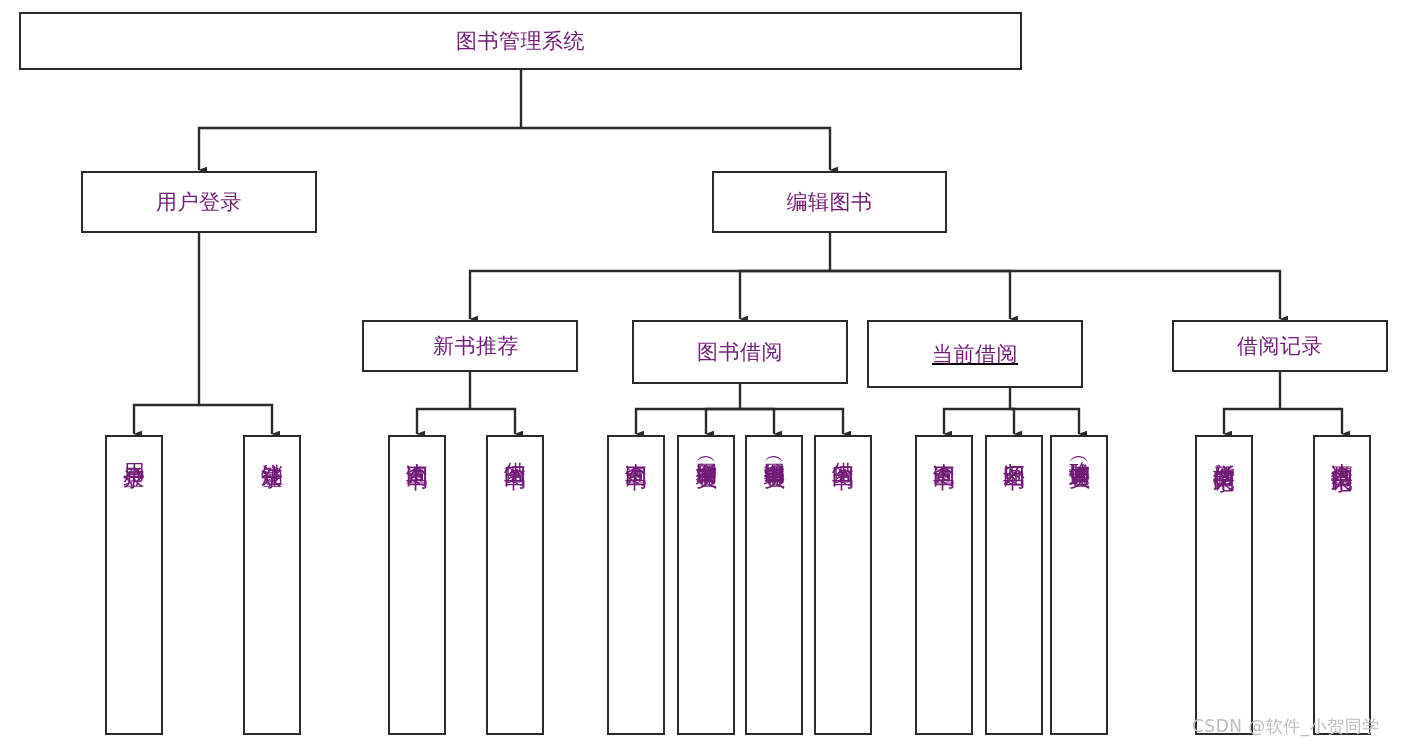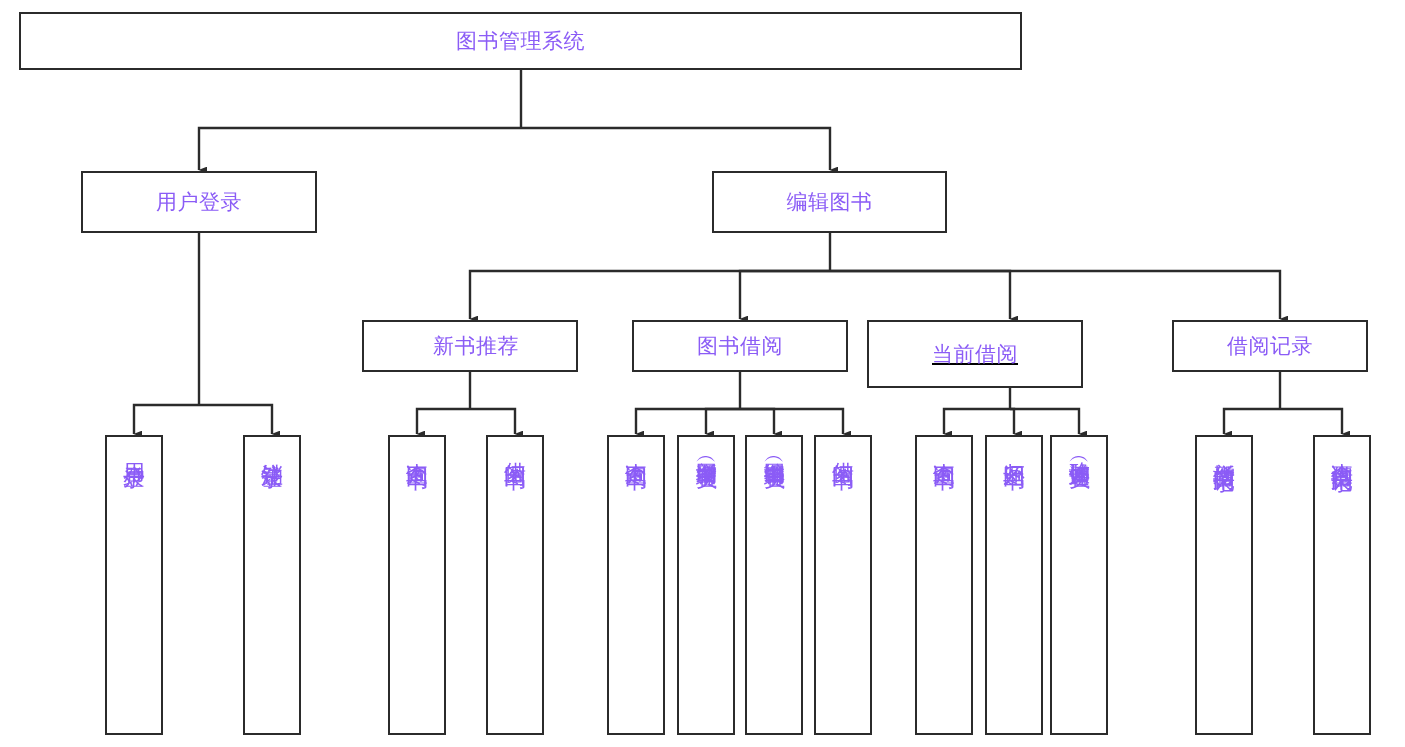--- a/index.html
+++ b/index.html
@@ -31,21 +31,21 @@
     position: absolute;
     box-sizing: border-box;
     background: #ffffff;
     border: 2px solid #2b2b2b;
     display: flex;
     align-items: center;
     justify-content: center;
     overflow: hidden;
   }
   .node .label {
-    color: #8b5cf6;
+    color: #701a75;
     text-align: left;
     line-height: 1.18;
     white-space: pre;
   }
   .node.horizontal .label {
     font-size: 21px;
     letter-spacing: 0.5px;
   }
   .node.vertical {
     align-items: flex-start;
@@ -117,27 +117,27 @@
       </div>
       <div class="node horizontal" style="left: 81px; top: 171px; width: 236px; height: 62px;">
         <span class="label">用户登录</span>
       </div>
       <div class="node horizontal" style="left: 712px; top: 171px; width: 235px; height: 62px;">
         <span class="label">编辑图书</span>
       </div>
       <div class="node horizontal" style="left: 362px; top: 320px; width: 216px; height: 52px; padding-left: 12px;">
         <span class="label">新书推荐</span>
       </div>
-      <div class="node horizontal" style="left: 632px; top: 320px; width: 216px; height: 52px;">
+      <div class="node horizontal" style="left: 632px; top: 320px; width: 216px; height: 64px;">
         <span class="label">图书借阅</span>
       </div>
       <div class="node horizontal" style="left: 867px; top: 320px; width: 216px; height: 68px; text-decoration: underline;">
         <span class="label">当前借阅</span>
       </div>
-      <div class="node horizontal" style="left: 1172px; top: 320px; width: 196px; height: 52px;">
+      <div class="node horizontal" style="left: 1172px; top: 320px; width: 216px; height: 52px;">
         <span class="label">借阅记录</span>
       </div>
       <div class="node vertical" style="left: 105px; top: 435px; width: 58px; height: 300px;">
         <span class="label">用户登录</span>
       </div>
       <div class="node vertical" style="left: 243px; top: 435px; width: 58px; height: 300px;">
         <span class="label">注销登录</span>
       </div>
       <div class="node vertical" style="left: 388px; top: 435px; width: 58px; height: 300px;">
         <span class="label">查询图书</span>
@@ -167,13 +167,14 @@
         <span class="label">确认归还（管理员）</span>
       </div>
       <div class="node vertical" style="left: 1195px; top: 435px; width: 58px; height: 300px;">
         <span class="label">新增借阅记录</span>
       </div>
       <div class="node vertical" style="left: 1313px; top: 435px; width: 58px; height: 300px;">
         <span class="label">查询借阅记录</span>
       </div>
     </div>
 
+  <div class="watermark" style="left: 1192px; top: 715px; color: rgb(189, 189, 189);">CSDN @软件_小贺同学</div>
 </div>
 
 </body></html>

